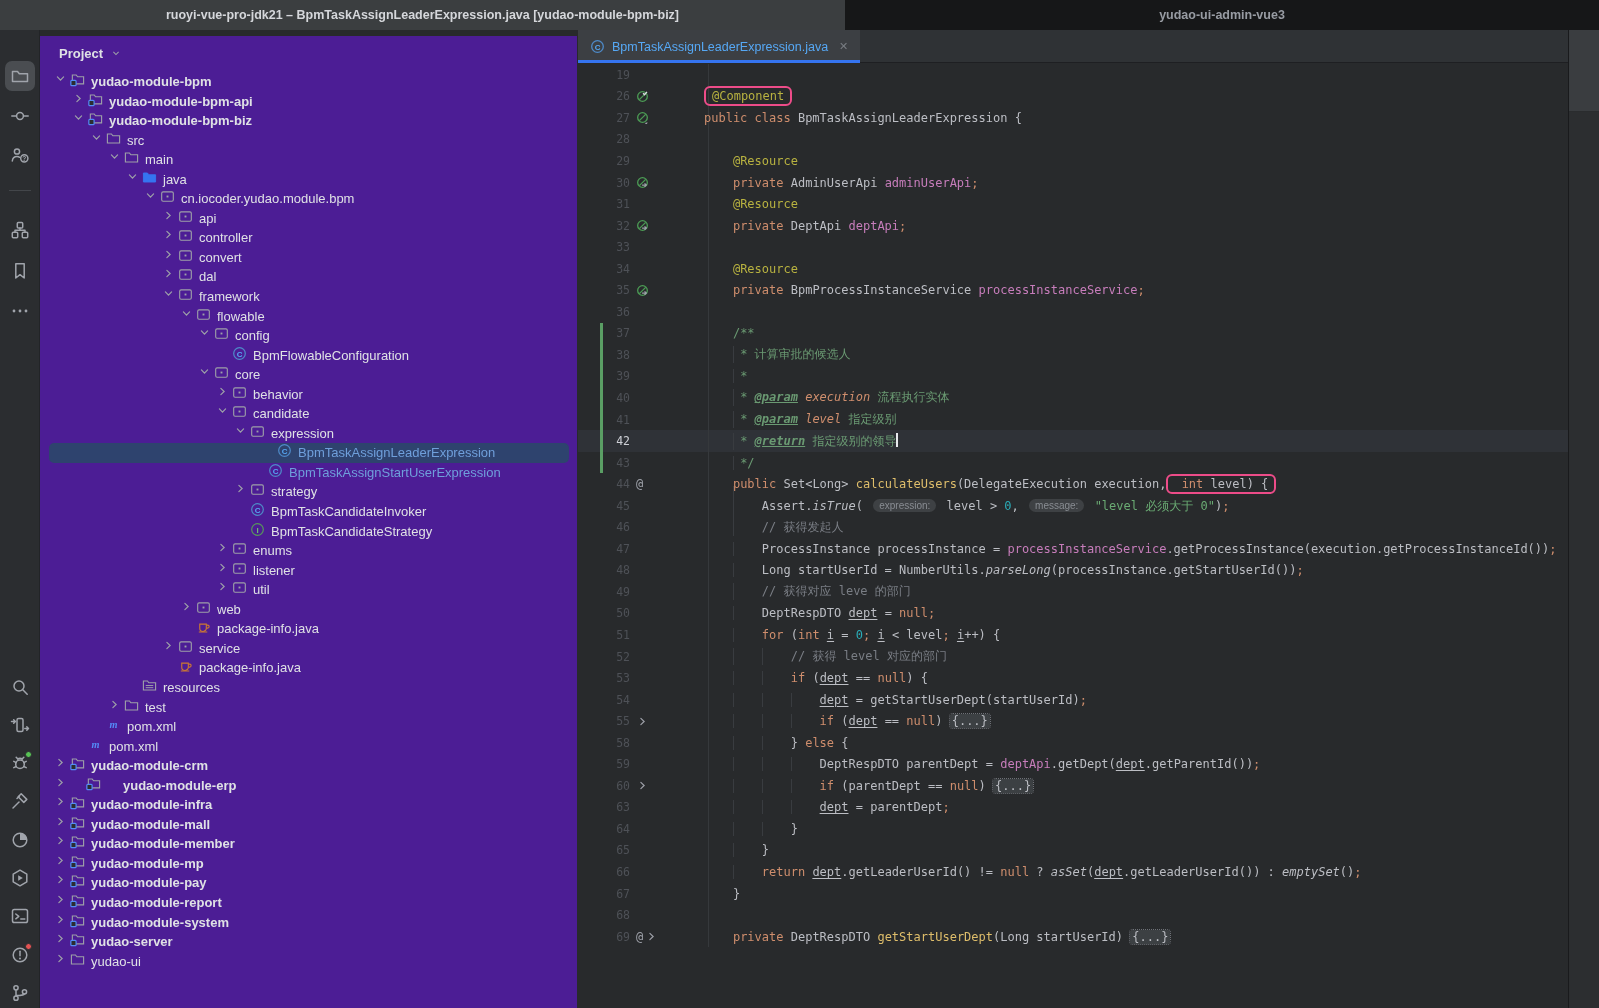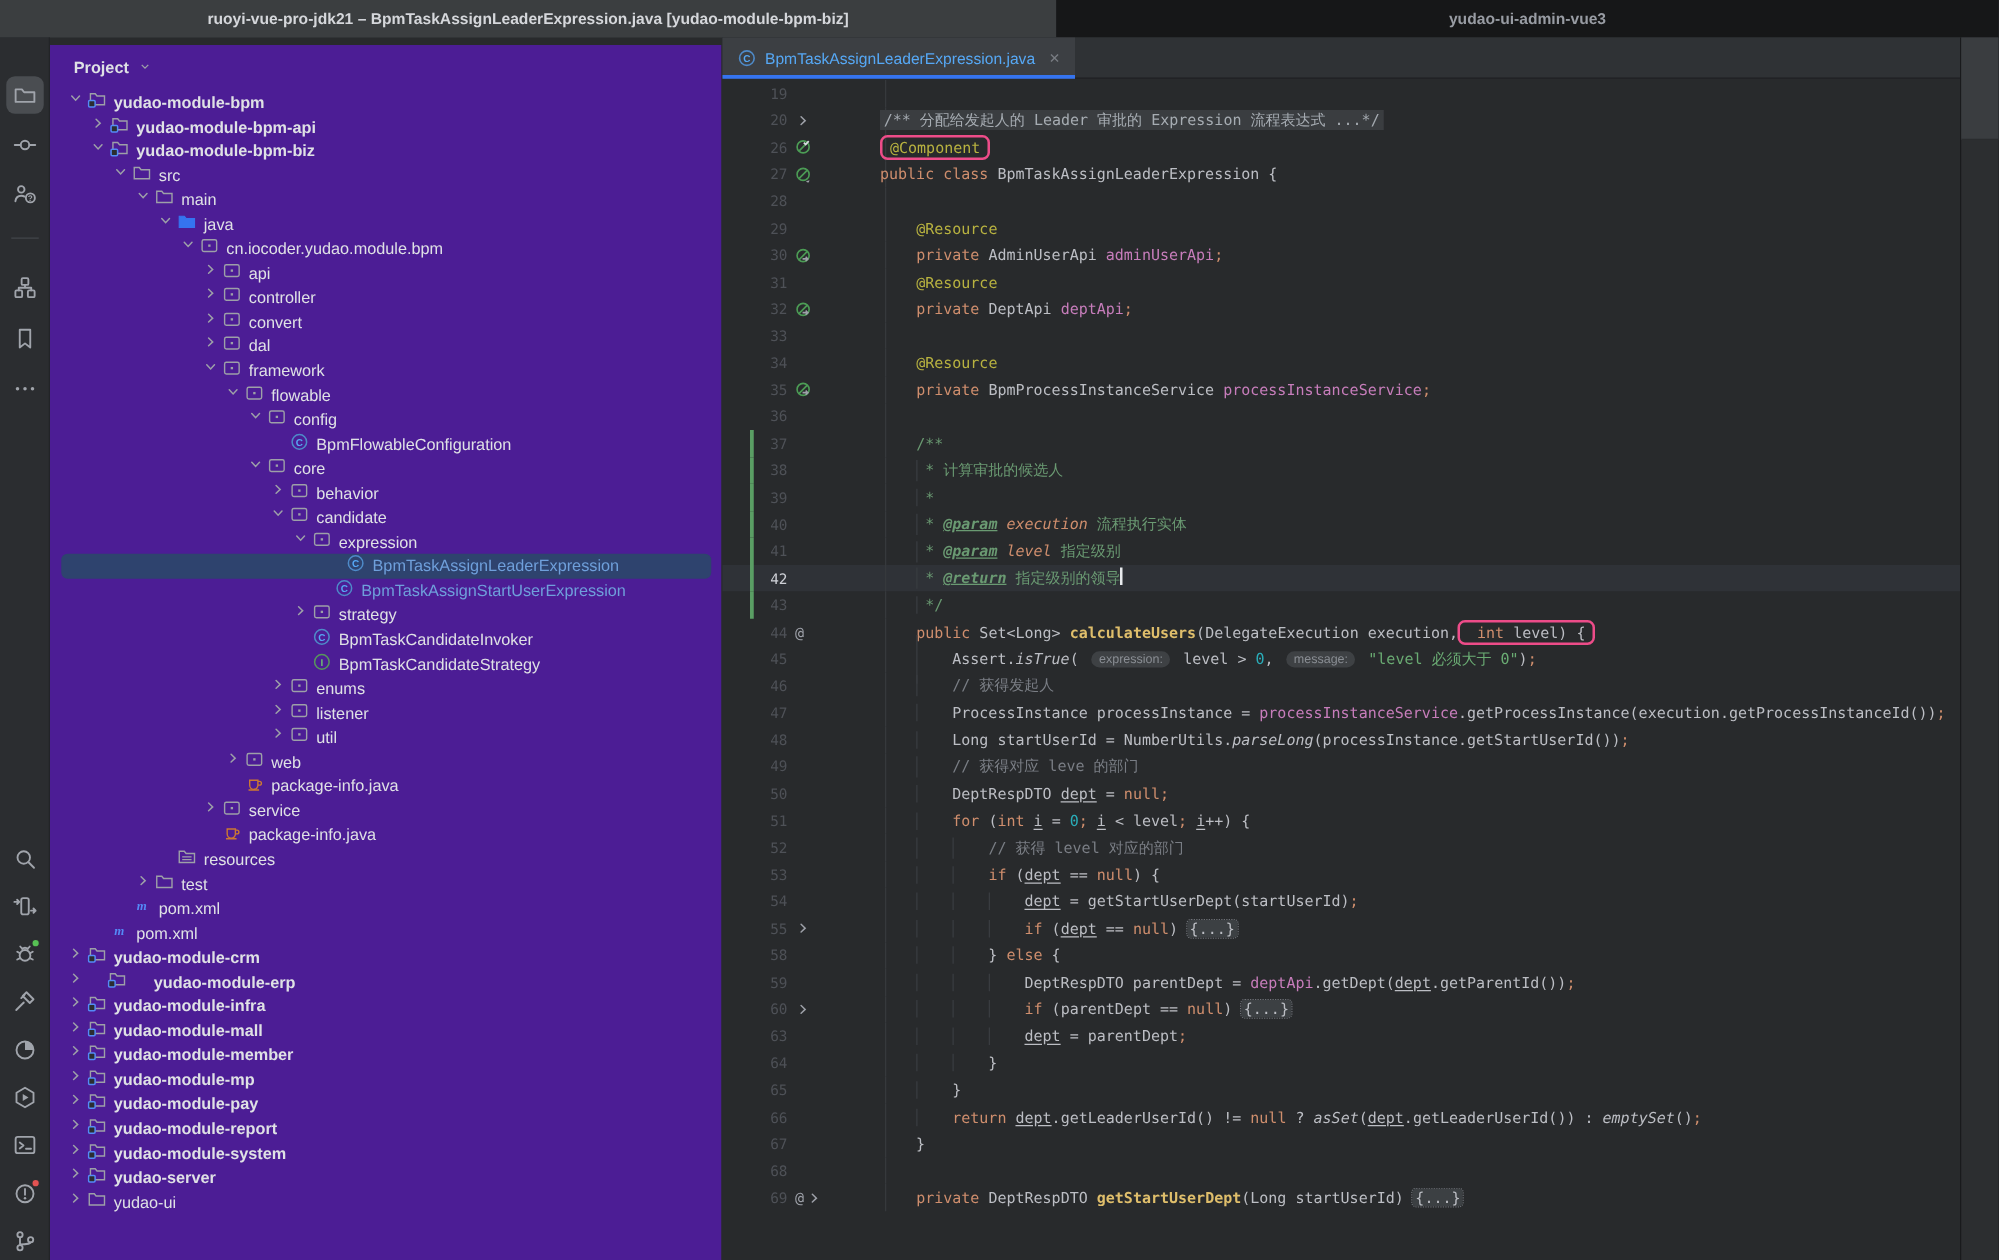--- a/index.html
+++ b/index.html
@@ -49,21 +49,21 @@
   .ctext{padding-left:24px;position:relative;}
   .guide{position:absolute;top:0;bottom:0;width:1px;background:#393c40;}
   .gat{color:#9da0a8;font-size:12px;font-family:"DejaVu Sans Mono",monospace;}
   .gfold{display:flex;color:#878b91;}
   
   .tk-pl{color:#bcbec4;}
   .tk-kw{color:#cf8e6d;}
   .tk-sc{color:#cf8e6d;}
   .tk-an{color:#b8b240;}
   .tk-fld{color:#c77dbb;}
-  .tk-mth{color:#dfbe6b;font-weight:bold;}
+  .tk-mth{color:#dfbe6b;font-weight:normal;}
   .tk-str{color:#6aab73;}
   .tk-num{color:#2aacb8;}
   .tk-cmt{color:#7a7e85;}
   .tk-doc{color:#6a9a72;}
   .tk-tag{color:#6a9a72;font-weight:bold;font-style:italic;text-decoration:underline;}
   .tk-prm{color:#cf8e6d;font-style:italic;}
   .tk-ital{color:#bcbec4;font-style:italic;}
   .tk-und{color:#bcbec4;text-decoration:underline;text-underline-offset:2px;}
   .tk-chip{color:#bcbec4;background:#3c4043;outline:1px dotted #6e7177;border-radius:3px;padding:0 2px;}
   .tk-fp{color:#a6acb2;background:#3a3d40;padding:1px 3px;}
@@ -807,23 +807,20 @@
               <text x="8" y="11.3" font-size="8.5" font-family="Liberation Sans" font-weight="bold" fill="#56a8f5" text-anchor="middle">C</text>
             </svg>
         </span>
         <span class="tab-label">BpmTaskAssignLeaderExpression.java</span>
         <span class="tab-close">✕</span>
         <span class="tab-underline"></span>
       </div>
     </div>
     <div class="code" id="code">
         <div class="cl"><span class="lnum">19</span><span class="gslot"><span class="gdiv"></span></span><span class="ctext"></span></div>
-        <div class="cl"><span class="lnum">20</span><span class="gslot"><span class="gfold"><svg width="13" height="13" viewBox="0 0 16 16">
-                <path d="M6 4.2l4 3.8-4 3.8" fill="none" stroke="#9da0a8" stroke-width="1.5" stroke-linecap="round"></path>
-              </svg></span><span class="gdiv"></span></span><span class="ctext"><span class="tk-fp">/** 分配给发起人的 Leader 审批的 Expression 流程表达式 ...*/</span></span></div>
         <div class="cl"><span class="lnum">26</span><span class="gslot"><span><svg width="13" height="13" viewBox="0 0 14 14">
                 <circle cx="7" cy="7" r="5.2" fill="none" stroke="#4c9c55" stroke-width="1.4"></circle>
                 <path d="M3.6 10.4L10.4 3.6" fill="none" stroke="#4c9c55" stroke-width="1.4"></path>
                 <path d="M7.6 3.4l1.6 1.6 2.6-3" fill="none" stroke="#d8dadf" stroke-width="1.5"></path>
               </svg></span><span class="gdiv"></span></span><span class="ctext"><span class="pinkbox"><span class="tk-an">@Component</span></span></span></div>
         <div class="cl"><span class="lnum">27</span><span class="gslot"><span><svg width="13" height="13" viewBox="0 0 14 14">
                 <circle cx="7" cy="7" r="5.2" fill="none" stroke="#4c9c55" stroke-width="1.4"></circle>
                 <path d="M3.6 10.4L10.4 3.6" fill="none" stroke="#4c9c55" stroke-width="1.4"></path>
                 <path d="M9.5 13l3-1-1 3z" fill="#9da0a8"></path>
               </svg></span><span class="gdiv"></span></span><span class="ctext"><span class="tk-kw">public class </span><span class="tk-pl">BpmTaskAssignLeaderExpression {</span></span></div>

